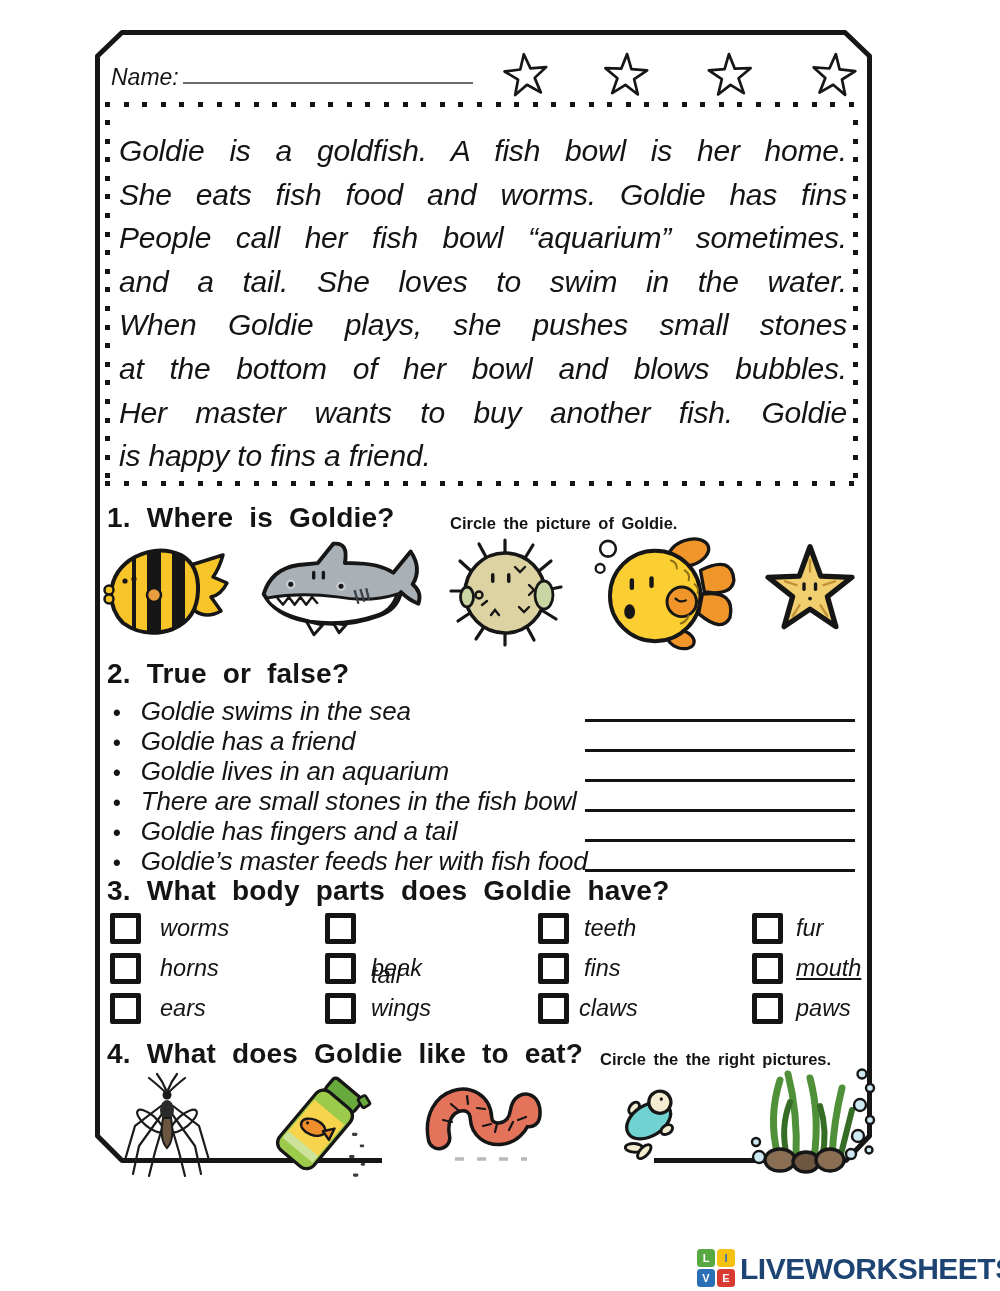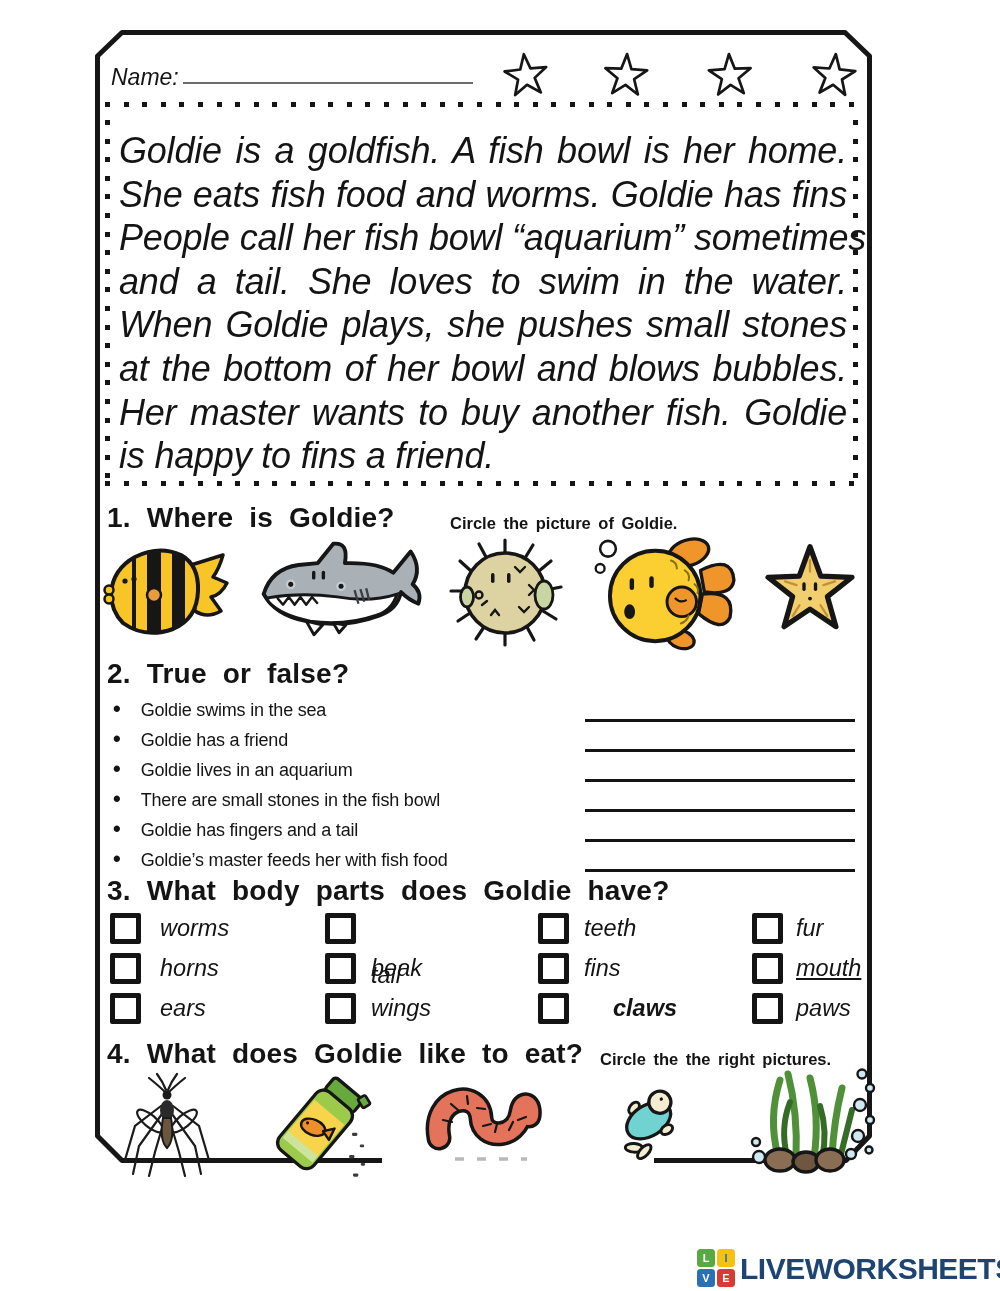--- a/index.html
+++ b/index.html
@@ -13,36 +13,36 @@
   .name-label { position:absolute; left:16px; top:22px; font-size:23px; font-style:italic; font-weight:400;margin-top:12px; }
   .name-line { position:absolute; left:88px; top:52px; width:290px; border-top:2.5px solid #6b6b6b; }
   .star { position:absolute; top:22px; }
 
   
   .dots-h { position:absolute; height:5px;
             background:repeating-linear-gradient(90deg,#151515 0 5px,transparent 5px 18.6px); }
   .dots-v { position:absolute; width:5px;
             background:repeating-linear-gradient(180deg,#151515 0 5px,transparent 5px 18.6px); }
   .passage { position:absolute; left:24px; top:99px; width:728px; font-style:italic;
-             font-size:36px; letter-spacing:-0.2px; }
+             font-size:30px; letter-spacing:-0.2px; }
   .pline { height:43.6px; line-height:43.6px; text-align:justify; text-align-last:justify; white-space:nowrap; }
   .pline.last { text-align-last:left; }
 
   
   .qheader { position:absolute; left:12px; display:flex; gap:16px; align-items:baseline;
              font-weight:800; font-size:28px; letter-spacing:0.2px; }
   .qheader .t { word-spacing:8px; }
   .qsub { position:absolute; font-weight:800; font-size:16.5px; word-spacing:3px; }
 
   .pic { position:absolute; }
 
   
   .q2-item { position:absolute; left:18px; display:flex; gap:20px; align-items:baseline; }
   .q2-bullet { font-size:22px; font-weight:700; }
-  .q2-text { font-size:18px; letter-spacing:-0.2px; }
+  .q2-text { font-style:italic; font-size:26px; letter-spacing:-0.2px; }
   .ans-line { position:absolute; left:490px; width:270px; border-top:3.5px solid #141414; }
 
   
   .cbx { position:absolute; width:31px; height:31px; border:5px solid #141414; border-radius:2px; background:#fff; }
   .cbx-label { position:absolute; font-style:italic; font-size:23.5px; line-height:31px; }
 
   
 
   
   .brand { position:absolute; left:697px; top:1249px; display:flex; align-items:center; gap:4px; cursor:pointer; }
@@ -255,21 +255,21 @@
   <div class="cbx" style="left:230px; top:923px;"></div>
   <div class="cbx-label" style="left:276px; top:923px;">beak</div>
   <div class="cbx" style="left:230px; top:963px;"></div>
   <div class="cbx-label" style="left:276px; top:963px;">wings</div>
 
   <div class="cbx" style="left:443px; top:883px;"></div>
   <div class="cbx-label" style="left:489px; top:883px;">teeth</div>
   <div class="cbx" style="left:443px; top:923px;"></div>
   <div class="cbx-label" style="left:489px; top:923px;">fins</div>
   <div class="cbx" style="left:443px; top:963px;"></div>
-  <div class="cbx-label" style="left:518px; top:963px;font-weight:bold;">claws</div>
+  <div class="cbx-label" style="left:484px; top:963px;">claws</div>
 
   <div class="cbx" style="left:657px; top:883px;"></div>
   <div class="cbx-label" style="left:701px; top:883px;">fur</div>
   <div class="cbx" style="left:657px; top:923px;"></div>
   <div class="cbx-label" style="left:701px; top:923px;text-decoration:underline;">mouth</div>
   <div class="cbx" style="left:657px; top:963px;"></div>
   <div class="cbx-label" style="left:701px; top:963px;">paws</div>
 
   <div class="qheader" style="top:1008px;">
     <span class="n">4.</span>

